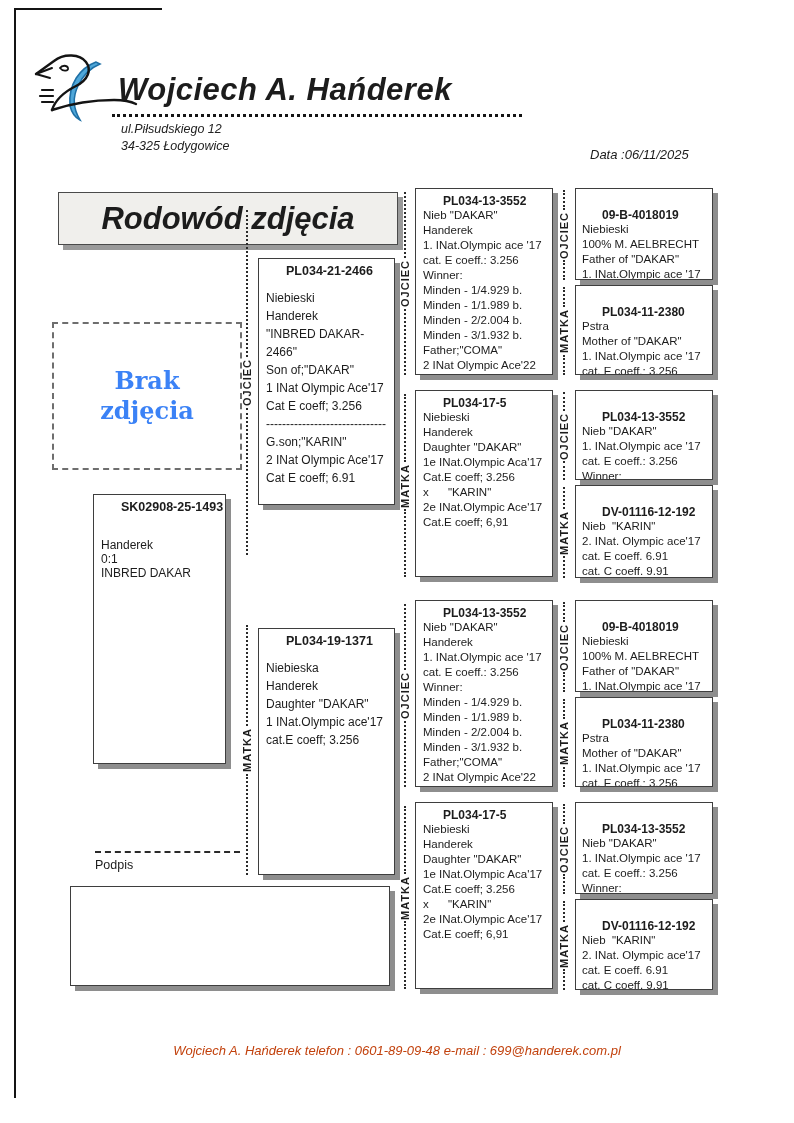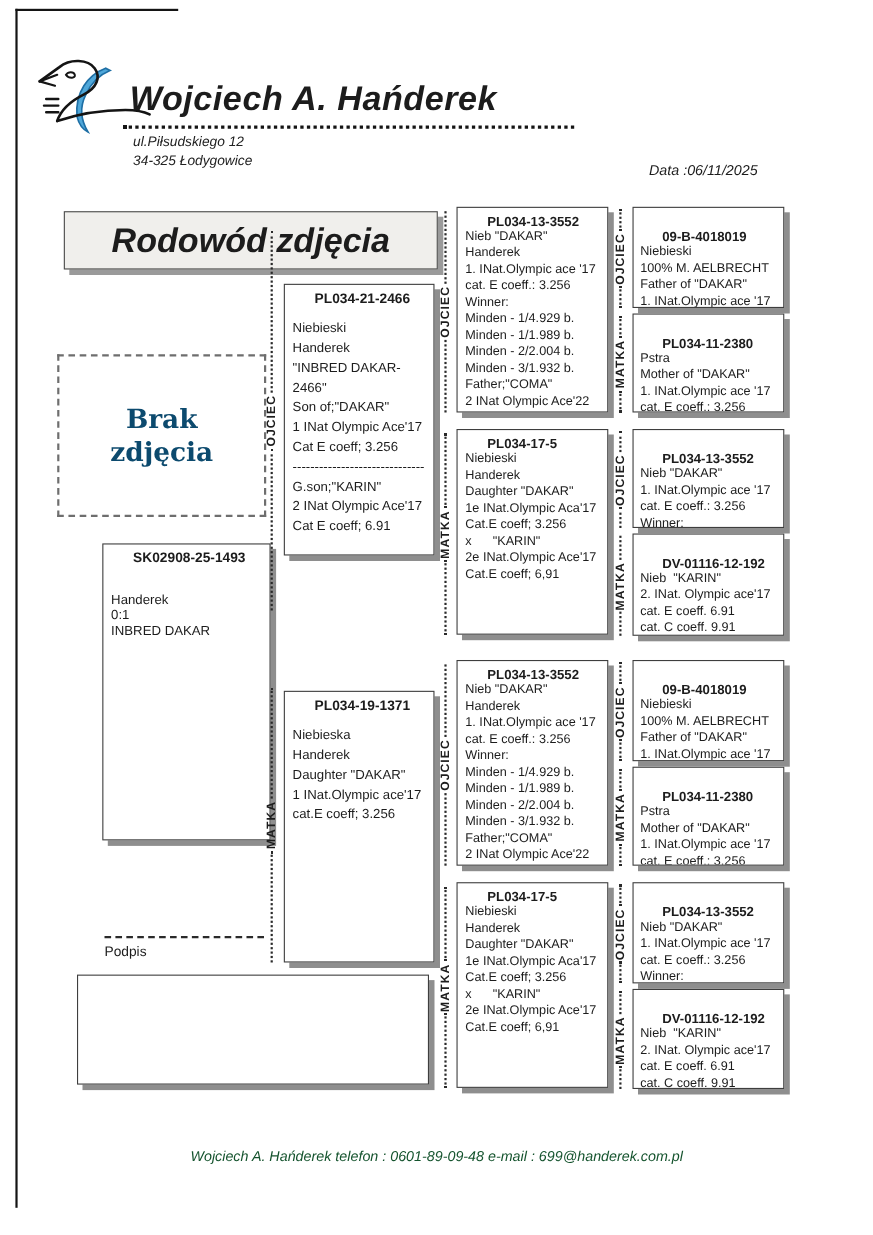--- a/index.html
+++ b/index.html
@@ -20,21 +20,21 @@
   
   .doc-title { position:absolute; left:58px; top:192px; width:340px; height:53px;
     background:#f0efec; border:1px solid #4a4a4a; box-shadow:5px 5px 0 #9a9a9a;
     display:flex; align-items:center; justify-content:center;
     font-size:31px; font-weight:bold; font-style:italic; }
 
   
   .photo-box { position:absolute; left:52px; top:322px; width:190px; height:148px;
     border:2px dashed #6e6e6e; display:flex; align-items:center; justify-content:center;
     text-align:center; font-family:"DejaVu Serif", serif; font-weight:bold;
-    font-size:24px; line-height:30px; color:#0c4a6e; white-space:pre-wrap; }
+    font-size:24px; line-height:30px; color:#3b82f6; white-space:pre-wrap; }
 
   
   .pbox { position:absolute; background:#fff; border:1px solid #3e3e3e;
     box-shadow:5px 5px 0 #8e8e8e; padding:5px 7px; overflow:hidden; }
   .pbox .ring { font-weight:bold; font-size:12px; white-space:nowrap;margin-left:20px; }
   .pbox .details { font-size:11.5px; line-height:15px; white-space:pre-wrap; }
   .box-subject .ring { font-size:12.5px; }
   .box-subject .details { margin-top:24px; font-size:12px; line-height:14px; }
   .box-parent .ring { font-size:12.5px; }
   .box-parent .details { margin-top:11px; font-size:12px; line-height:18px; }
@@ -47,21 +47,21 @@
   .vtext { writing-mode:vertical-rl; transform:rotate(180deg); font-weight:bold;
     font-size:11px; letter-spacing:1px; color:#1c1c1c; margin:2px 0; }
 
   
   .sig-line { position:absolute; left:95px; top:851px; width:145px; height:0; border-top:2px dashed #2a2a2a; }
   .sig-label { position:absolute; left:95px; top:858px; width:145px; text-align:left; font-size:12.5px; }
   .notes-box { position:absolute; left:70px; top:886px; width:320px; height:100px;
     background:#fff; border:1px solid #3e3e3e; box-shadow:5px 5px 0 #8e8e8e; }
 
   .footer { position:absolute; left:0; top:1043px; width:794px; text-align:center;
-    font-size:13px; font-style:italic; color:#14532d; }
+    font-size:13px; font-style:italic; color:#c2410c; }
 </style>
 </head>
 <body>
 
 <div class="page">
 
   <div class="edge" style="left:14px; top:8px; width:2px; height:1090px;"></div>
   <div class="edge" style="left:14px; top:8px; width:148px; height:2px;"></div>
 
   <svg class="logo" viewBox="0 0 108 82">
@@ -78,21 +78,21 @@
   <div class="addr addr2">34-325 Łodygowice</div>
   <div class="date-line">
     <span class="dl">Data :</span><span>06/11/2025</span>
   </div>
 
   <div class="doc-title">Rodowód zdjęcia</div>
 
   <div class="photo-box">Brak
 zdjęcia</div>
 
-  <div class="pbox box-subject" style="left:93px; top:494px; width:153px; height:270px;">
+  <div class="pbox box-subject" style="left:93px; top:494px; width:133px; height:270px;">
     <div class="ring">SK02908-25-1493</div>
     <div class="details">Handerek
 0:1
 INBRED DAKAR</div>
   </div>
 
   <div class="pbox box-parent" style="left:258px; top:258px; width:137px; height:247px;">
     <div class="ring">PL034-21-2466</div>
     <div class="details">Niebieski
 Handerek

